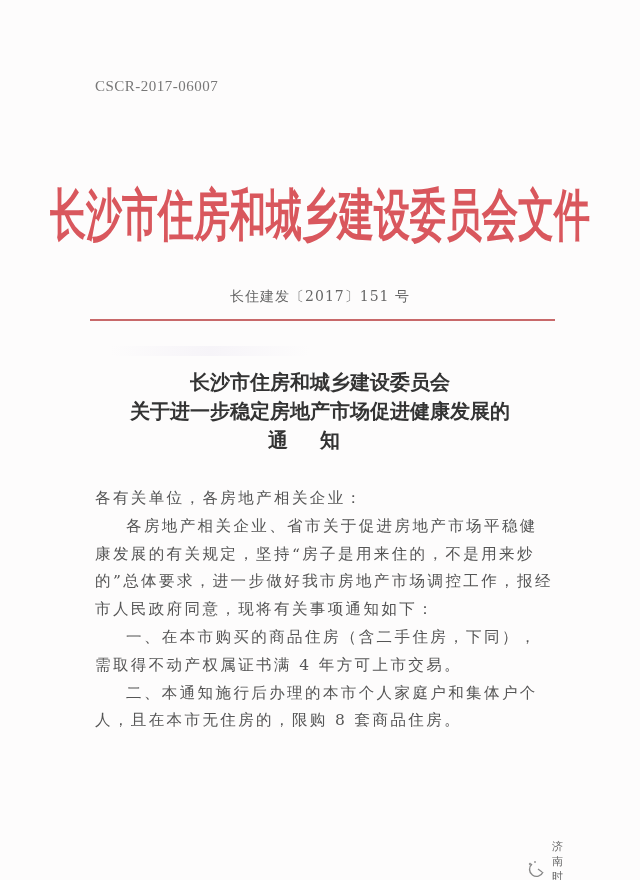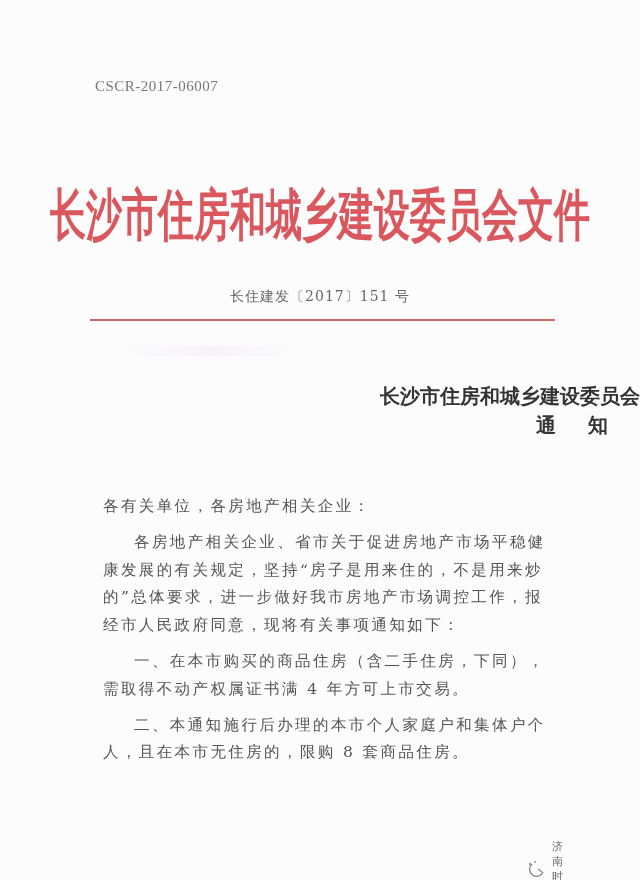--- a/index.html
+++ b/index.html
@@ -37,35 +37,35 @@
     .red-rule {
       position: absolute; left: 90px; top: 319px; width: 465px; height: 2px;
       background: #c8696a;
     }
     .bleed {
       position: absolute; left: 110px; top: 346px; width: 200px; height: 10px;
       background: linear-gradient(90deg, rgba(230,225,240,0.0), rgba(230,225,240,0.6), rgba(230,225,240,0.0));
       opacity: 0.5;
     }
     .title-block {
-      position: absolute; left: 0; width: 640px; top: 382px;
-      text-align: right;
+      position: absolute; left: 0; width: 640px; top: 368px;
+      text-align: center;
       font-family: Liberation Serif, serif;
       font-weight: bold;
       font-size: 20px; color: #333;
       line-height: 29px;
     }
     .title-block .t3 { letter-spacing: 32px; }
     .body-text {
       position: absolute; left: 95px; top: 485px; width: 460px;
       font-size: 15.5px; color: #555;
       line-height: 27.8px;
       letter-spacing: 2.4px;
     }
-    .body-text p { margin: 8px; }
+    .body-text p { margin: 0; }
     .body-text .indent { text-indent: 2em; }
     .watermark {
       position: absolute; left: 526px; top: 839px;
       display: flex; align-items: center; gap: 4px;
       font-family: "DejaVu Sans", sans-serif;
       font-size: 11px; color: #666;
     }
     .watermark svg { display: block; }
   </style>
 </head>
@@ -76,20 +76,21 @@
 
   <div class="masthead">长沙市住房和城乡建设委员会文件</div>
 
   <div class="doc-number">长住建发〔2017〕151 号</div>
 
   <div class="red-rule"></div>
   <div class="bleed"></div>
 
   <div class="title-block">
     <div>长沙市住房和城乡建设委员会</div>
+    <div>关于进一步稳定房地产市场促进健康发展的</div>
     <div class="t3">通知</div>
   </div>
 
   <div class="body-text">
     <p>各有关单位，各房地产相关企业：</p>
     <p class="indent">各房地产相关企业、省市关于促进房地产市场平稳健康发展的有关规定，坚持“房子是用来住的，不是用来炒的”总体要求，进一步做好我市房地产市场调控工作，报经市人民政府同意，现将有关事项通知如下：</p>
     <p class="indent">一、在本市购买的商品住房（含二手住房，下同），需取得不动产权属证书满 4 年方可上市交易。</p>
     <p class="indent">二、本通知施行后办理的本市个人家庭户和集体户个人，且在本市无住房的，限购 8 套商品住房。</p>
   </div>
 

